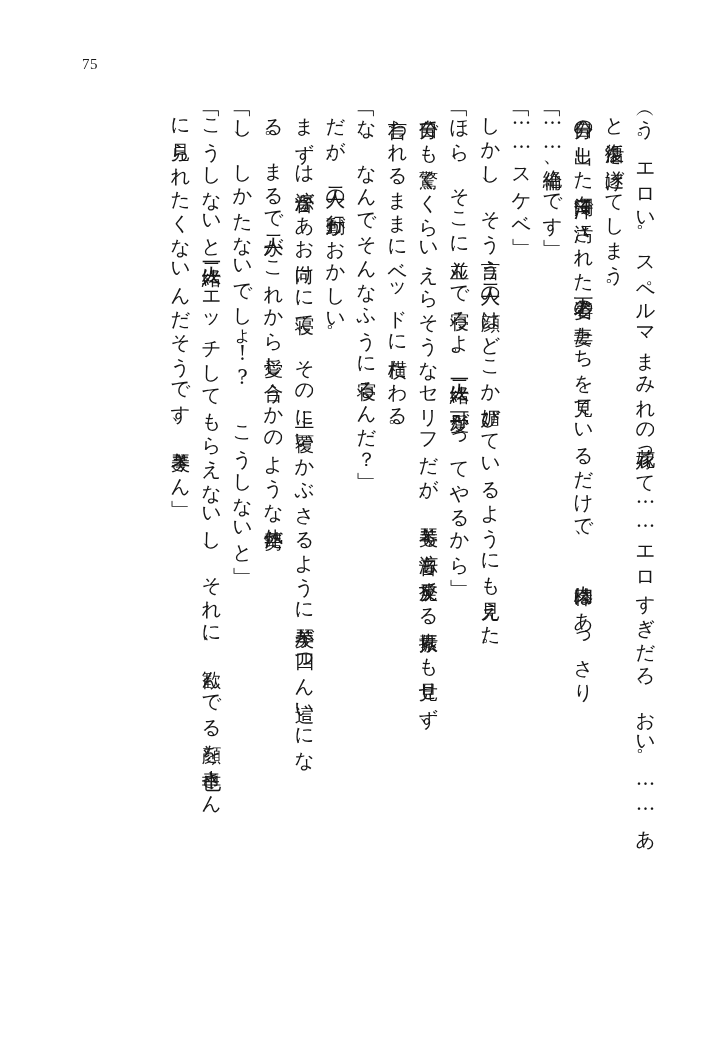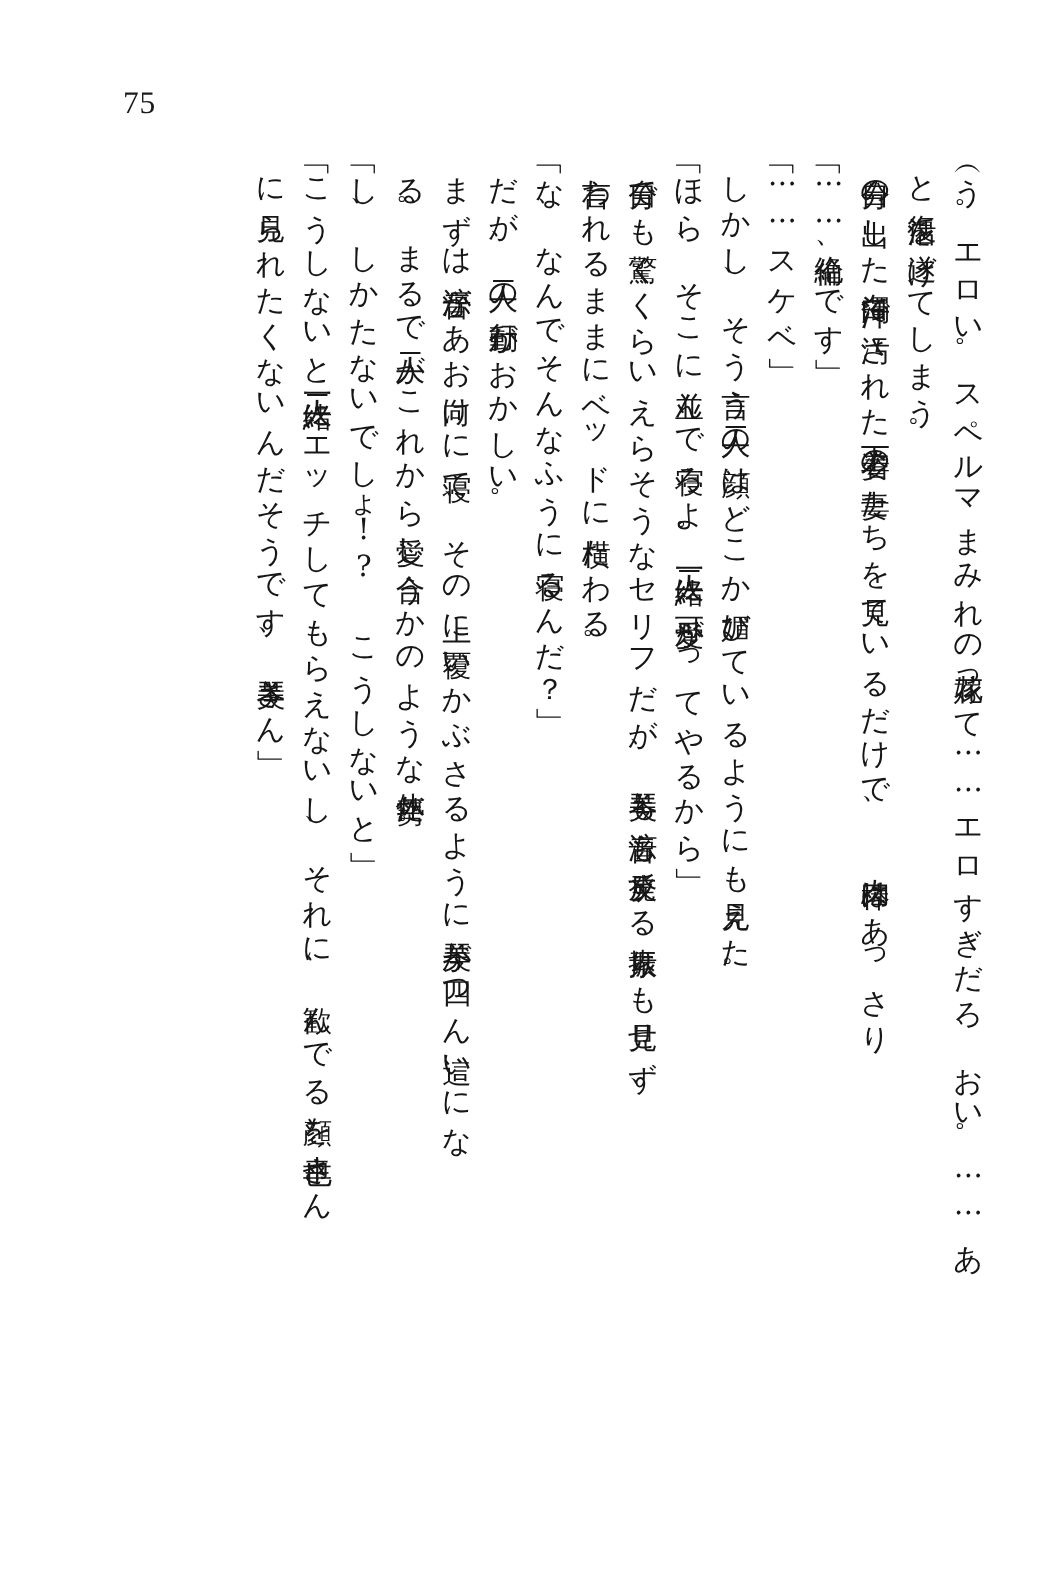--- a/index.html
+++ b/index.html
@@ -13,21 +13,21 @@
     height: 1050px;
     background: #ffffff;
     overflow: hidden;
     font-family: "DejaVu Serif", "Liberation Serif", serif;
     color: #1a1a1a;
   }
   .page-number {
     position: absolute;
     top: 56px;
     left: 82px;
-    font-size: 21px;
+    font-size: 15px;
     letter-spacing: 0.5px;
     color: #1a1a1a;
     font-family: "Liberation Serif", serif;
   }
   .text-block {
     position: absolute;
     top: 104px;
     left: 40px;
     right: 44px;
     height: 880px;

